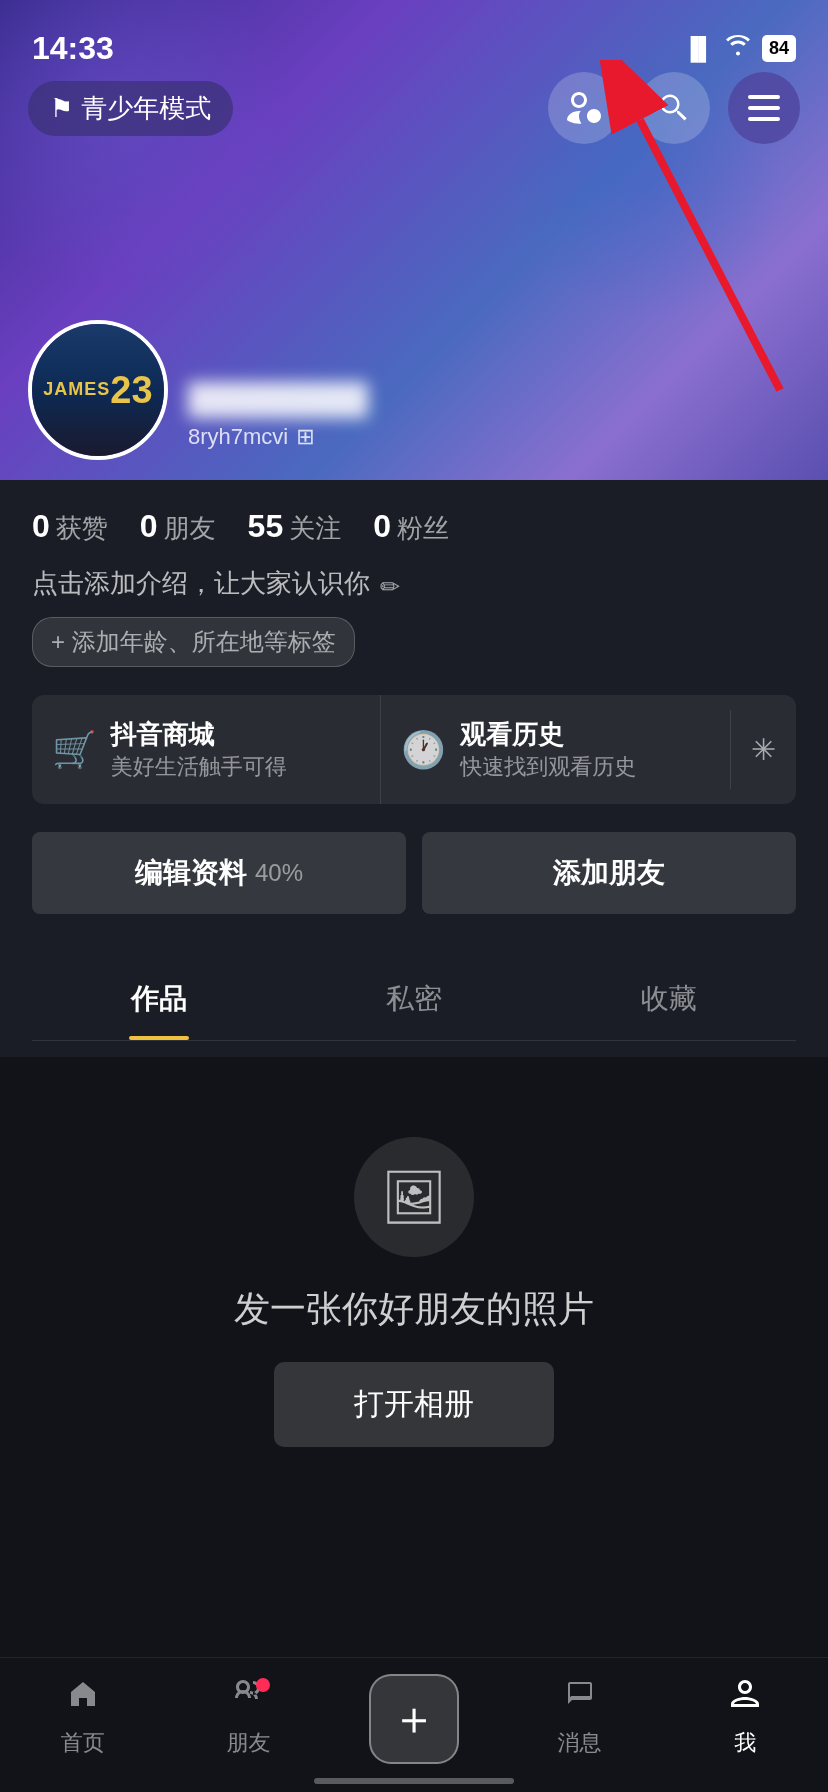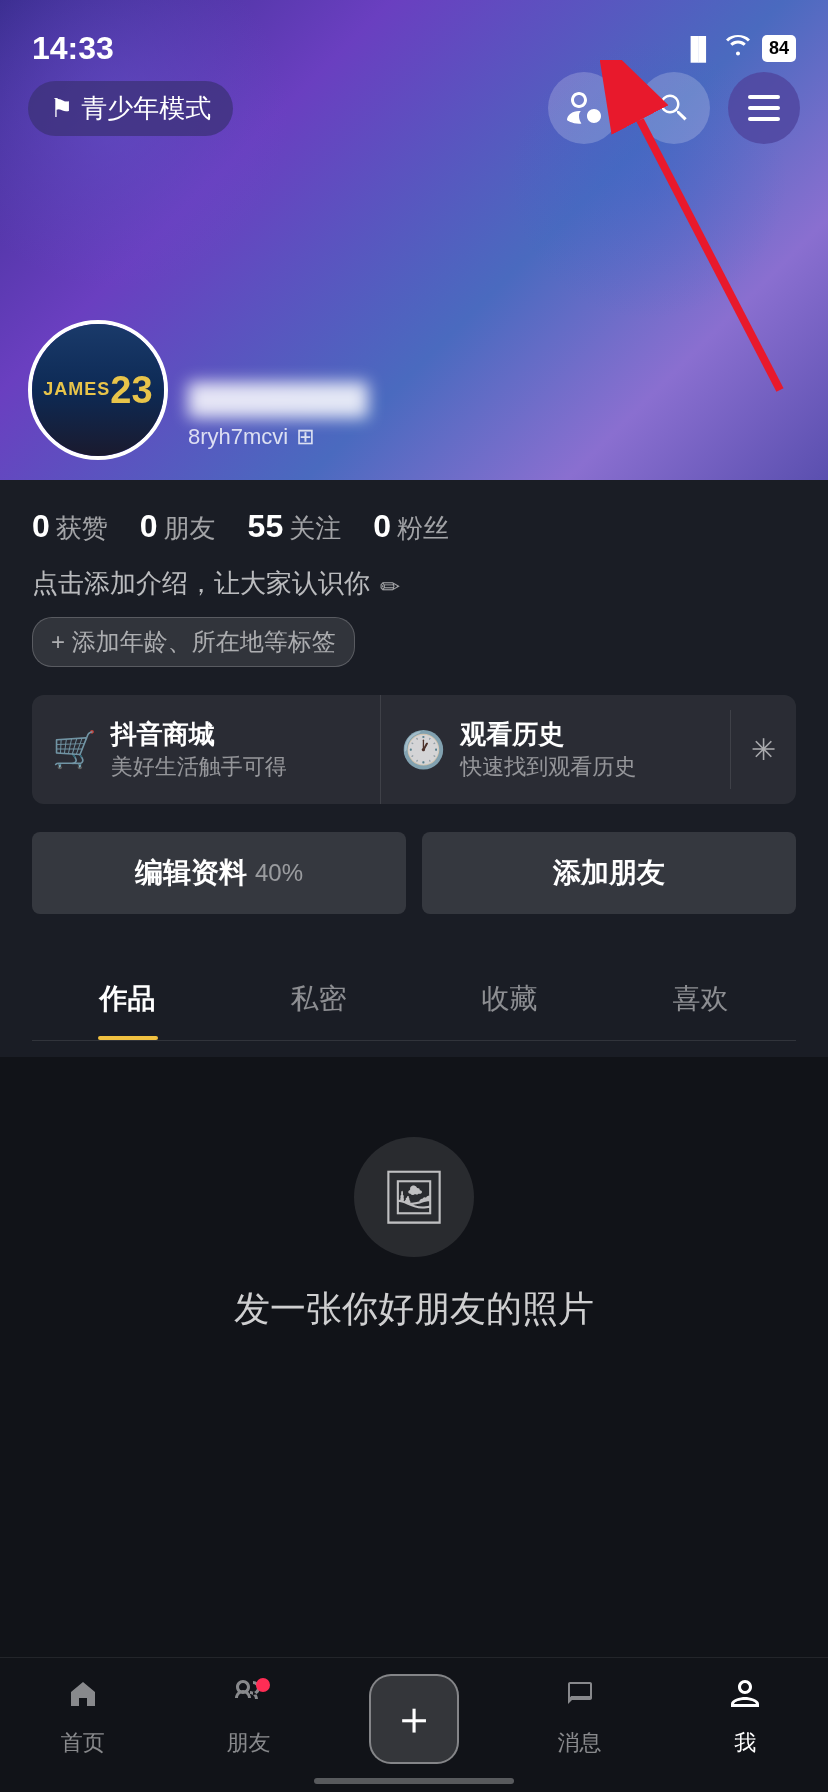--- a/index.html
+++ b/index.html
@@ -610,32 +610,30 @@
     <div class="content-tabs">
       <div class="tab-item active">
         <span>作品</span>
       </div>
       <div class="tab-item">
         <span>私密</span>
       </div>
       <div class="tab-item">
         <span>收藏</span>
       </div>
-      <div class="tab-item">
-        <span>喜欢</span>
-      </div>
     </div>
 
   </div>
 
   <div class="empty-state">
     <div class="empty-icon-circle">
       <span class="empty-icon">🖼</span>
     </div>
     <div class="empty-title">发一张你好朋友的照片</div>
+    <button class="open-album-btn">打开相册</button>
   </div>
 
 </div>
 
 <div class="bottom-nav">
   <div class="nav-item">
     <svg width="28" height="28" viewBox="0 0 28 28" fill="rgba(255,255,255,0.5)">
       <path d="M14 2L2 12v14h8v-8h8v8h8V12z"></path>
     </svg>
     <span class="nav-label">首页</span>

